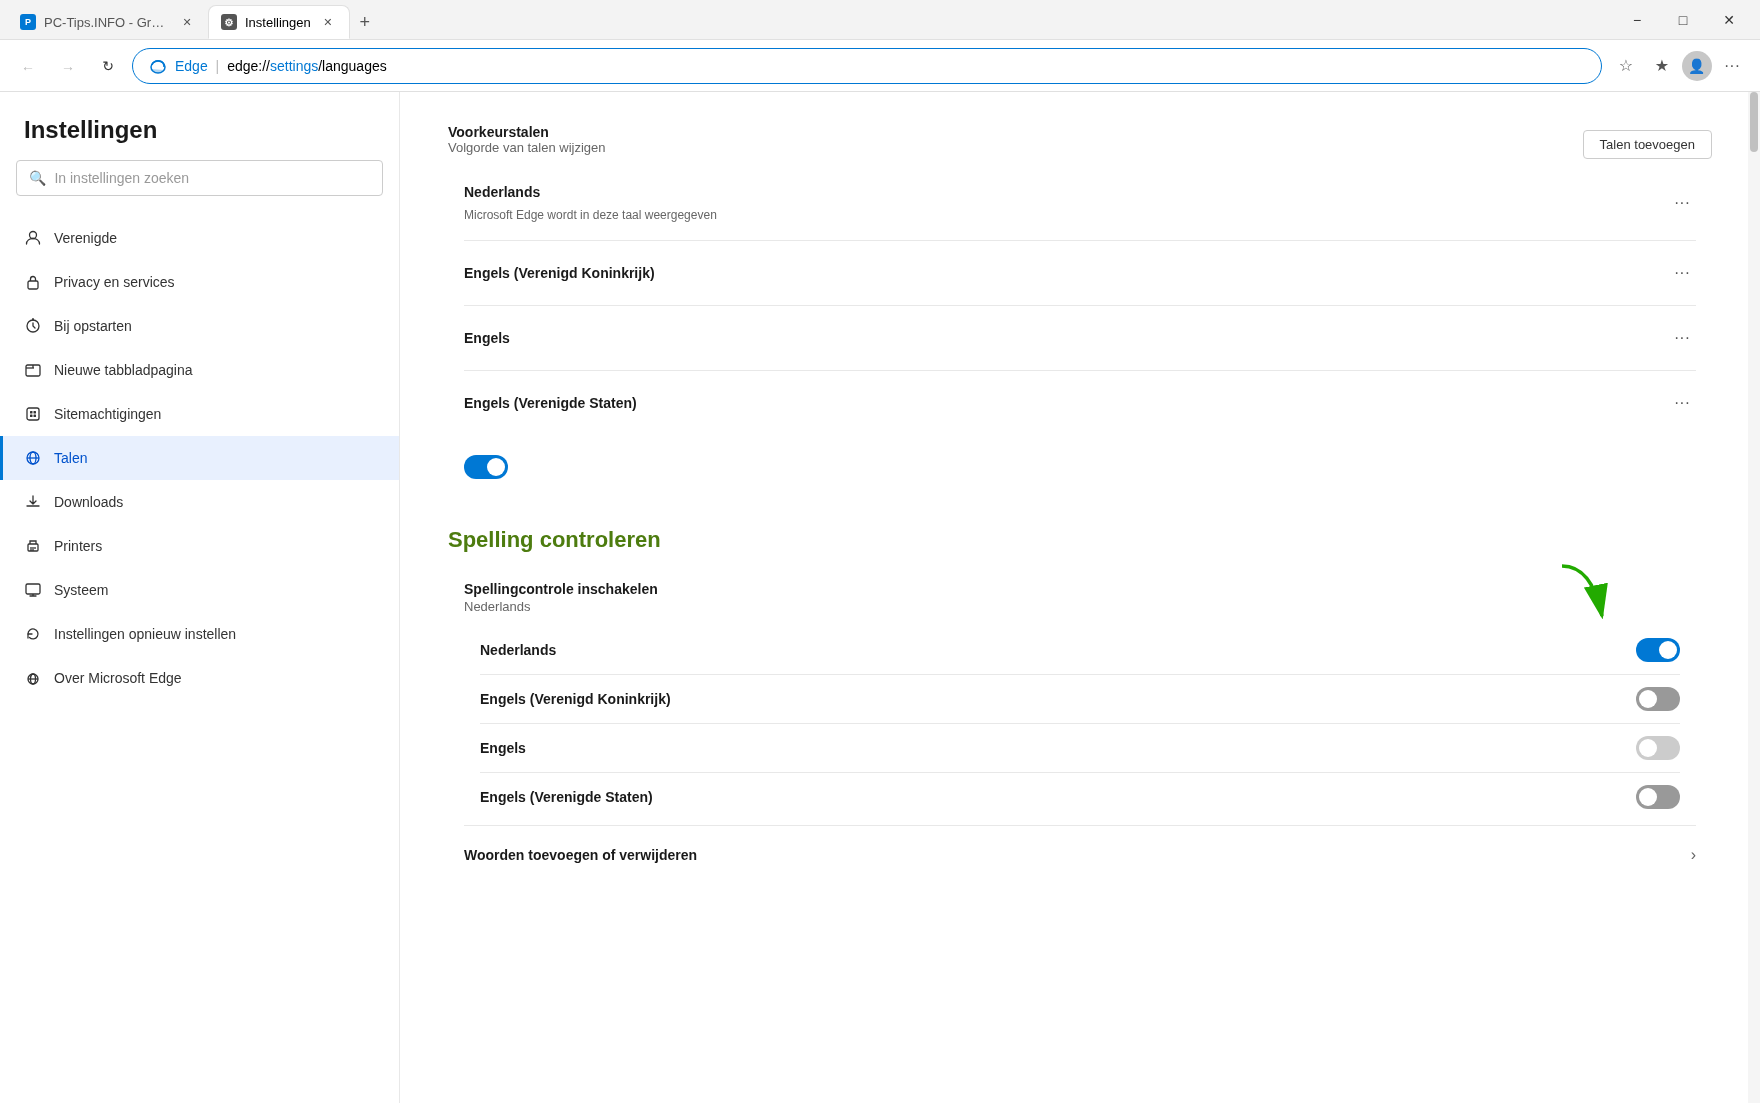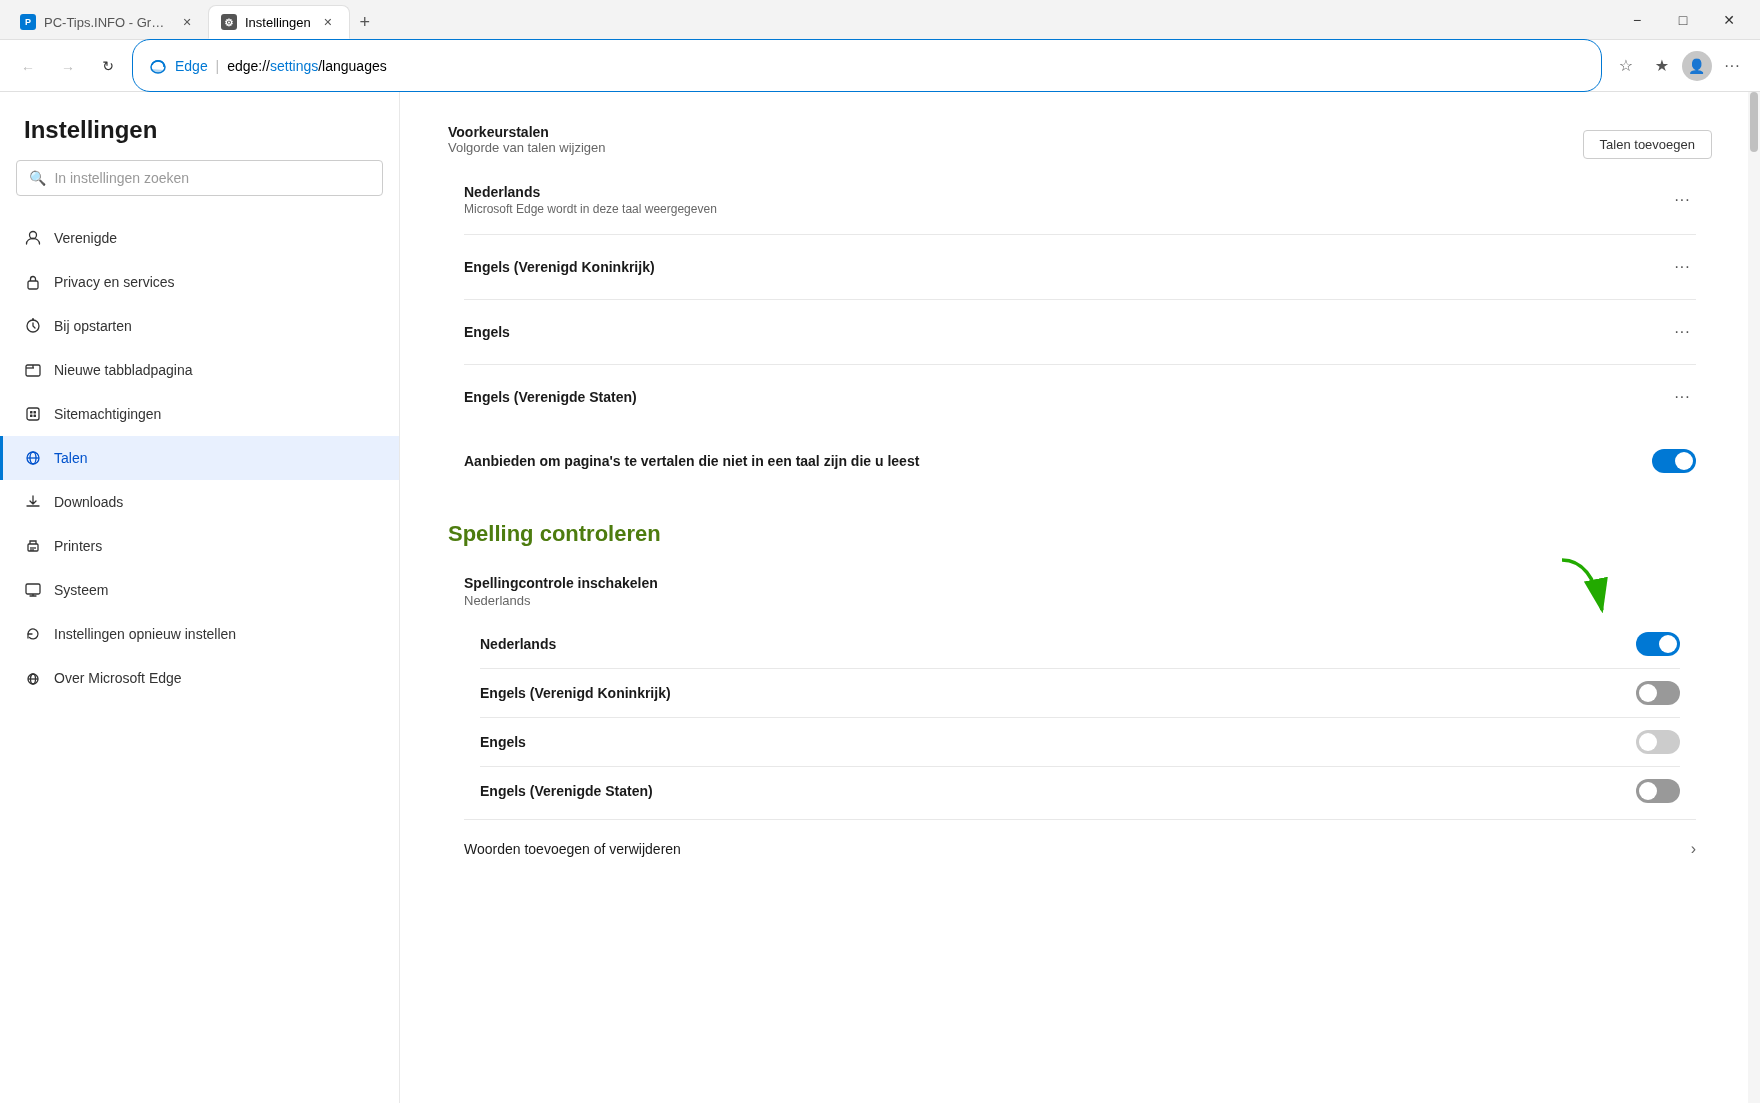--- a/index.html
+++ b/index.html
@@ -115,21 +115,21 @@
       display: flex;
       align-items: center;
       justify-content: center;
       cursor: pointer;
       color: #333;
       font-size: 14px;
     }
     .nav-btn.disabled { color: #bbb; cursor: default; }
     .address-field {
       flex: 1;
-      height: 53px;
+      height: 36px;
       border: 1.5px solid #0078d4;
       border-radius: 18px;
       display: flex;
       align-items: center;
       padding: 0 16px;
       gap: 8px;
       background: #fff;
       cursor: text;
     }
     .edge-logo {
@@ -305,21 +305,21 @@
     }
     .lang-name {
       font-size: 14px;
       font-weight: 600;
       color: #1a1a1a;
       flex: 1;
     }
     .lang-sub {
       font-size: 12px;
       color: #666;
-      margin-top: 2px;
+      margin-top: 8px;
     }
     .lang-info { flex: 1; }
     .lang-menu {
       width: 28px;
       height: 28px;
       border-radius: 4px;
       display: flex;
       align-items: center;
       justify-content: center;
       cursor: pointer;
@@ -407,21 +407,21 @@
     }
 
     .words-row {
       display: flex;
       align-items: center;
       padding: 16px 16px;
       cursor: pointer;
     }
     .words-label {
       font-size: 14px;
-      font-weight: 400;
+      font-weight: 700;
       color: #1a1a1a;
       flex: 1;
     }
     .chevron-right {
       font-size: 16px;
       color: #666;
     }
 
     
   </style>
@@ -632,21 +632,20 @@
     </div>
     <div class="divider"></div>
     <div class="lang-row">
       <div class="lang-info">
         <div class="lang-name">Engels (Verenigde Staten)</div>
       </div>
       <div class="lang-menu">···</div>
     </div>
 
     <div class="toggle-row">
-      <div class="toggle-label">Aanbieden om pagina's te vertalen die niet in een taal zijn die u leest</div>
       <div class="toggle on">
         <div class="toggle-thumb"></div>
       </div>
     </div>
 
     <div class="big-heading">Spelling controleren</div>
 
     <div class="spelling-row">
       <div class="spelling-title">Spellingcontrole inschakelen</div>
       <div class="spelling-sub">Nederlands</div>

